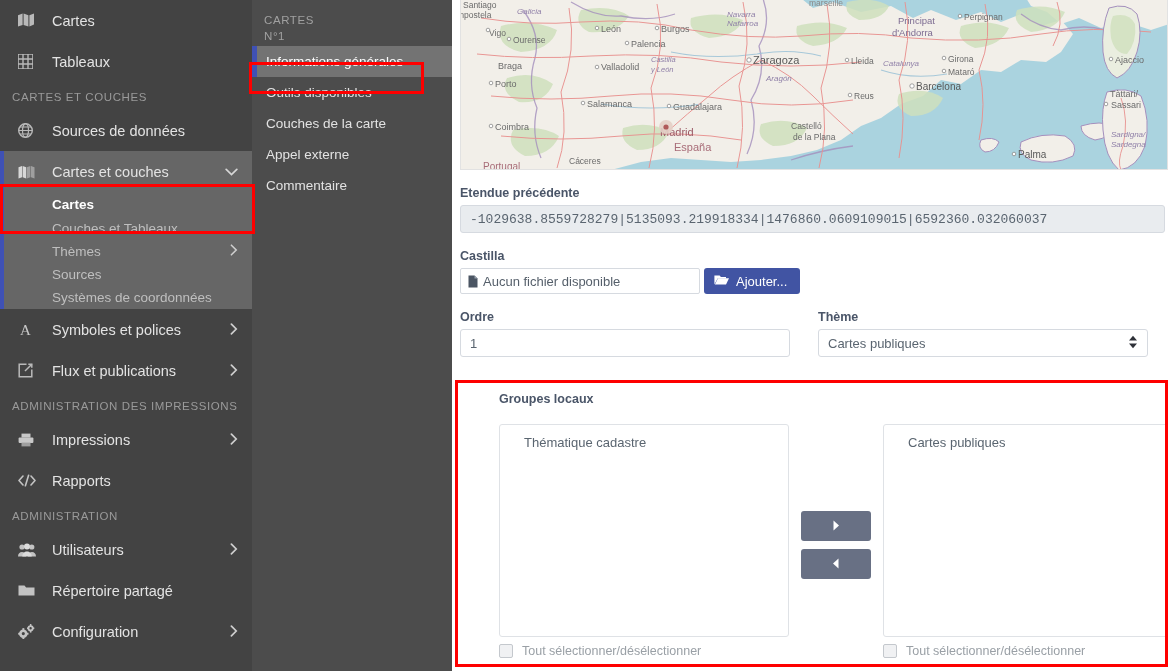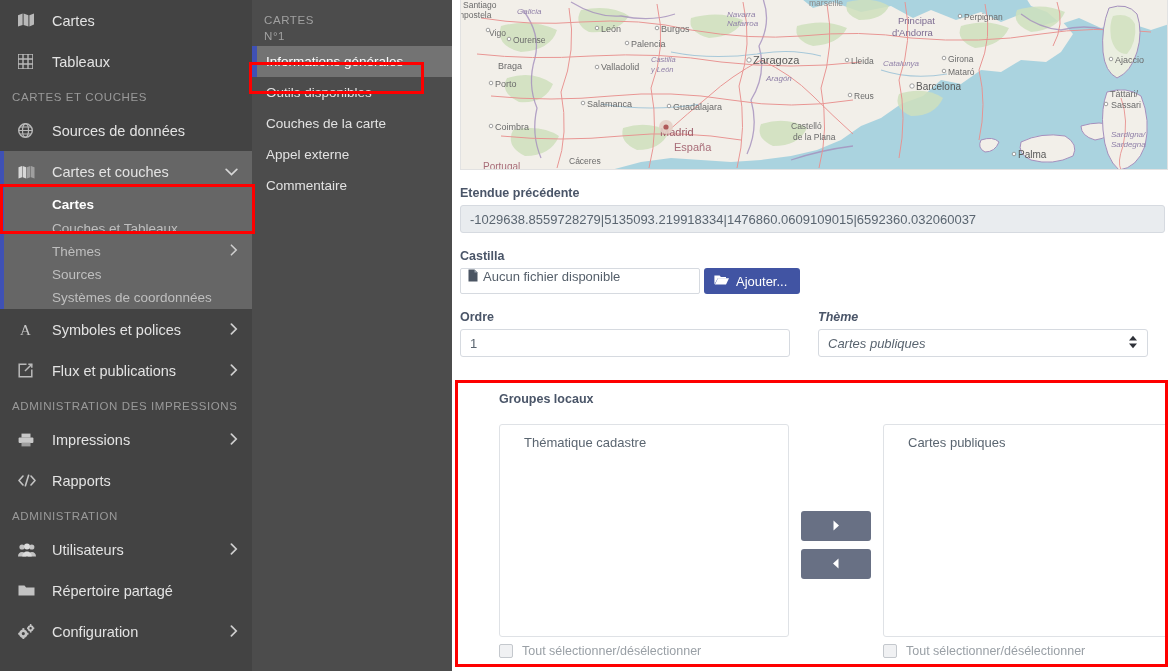--- a/index.html
+++ b/index.html
@@ -167,33 +167,33 @@
     border-radius: 3px;
     background: #ffffff;
     color: #5a6570;
     font-size: 13px;
     display: flex;
     align-items: center;
     padding: 0 9px;
     white-space: nowrap;
     overflow: hidden;
   }
-  .input-box.readonly { background: #e9ecef; color: #5a6570; }
+  .input-box.readonly { background: #e9ecef; color: #5a6570; font-family: Liberation Mono, monospace; }
 
   .row-gap { height: 16px; }
 
   .file-row { display: flex; align-items: stretch; }
   .file-name {
     width: 240px;
     height: 26px;
     border: 1px solid #d6dae0;
     border-radius: 2px;
     background: #ffffff;
     display: flex;
-    align-items: flex-start;
+    align-items: center;
     padding: 0 7px;
     font-size: 13px;
     color: #555f6a;
     white-space: nowrap;
   }
   .file-name .doc-ico { margin-right: 5px; display: inline-flex; }
   .btn-add {
     background: #4154a3;
     color: #ffffff;
     border: none;
@@ -205,21 +205,21 @@
     align-items: center;
     gap: 7px;
     margin-left: 4px;
     font-family: "Liberation Sans", sans-serif;
     cursor: pointer;
     justify-content: space-between;
   }
 
   .two-col { display: flex; gap: 0; }
   .col-left { width: 330px; }
-  .col-right { width: 330px; margin-left: 28px; font-style: italic; }
+  .col-right { width: 330px; margin-left: 28px; }
   .select-box {
     height: 28px;
     border: 1px solid #d6dae0;
     border-radius: 3px;
     background: #ffffff;
     color: #5a6570;
     font-size: 13px;
     display: flex;
     align-items: center;
     padding: 0 9px;

